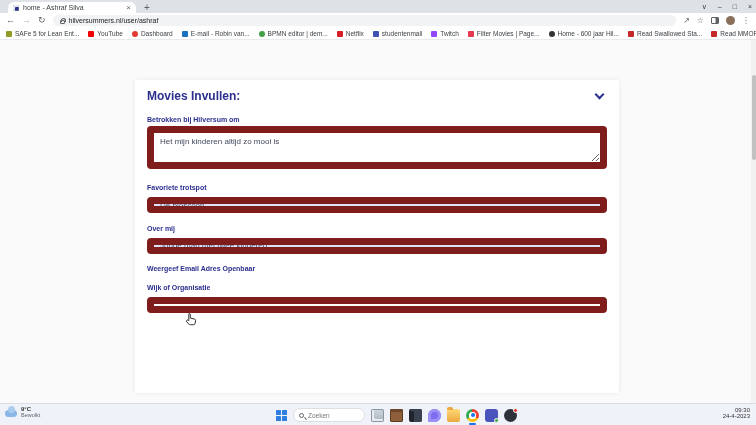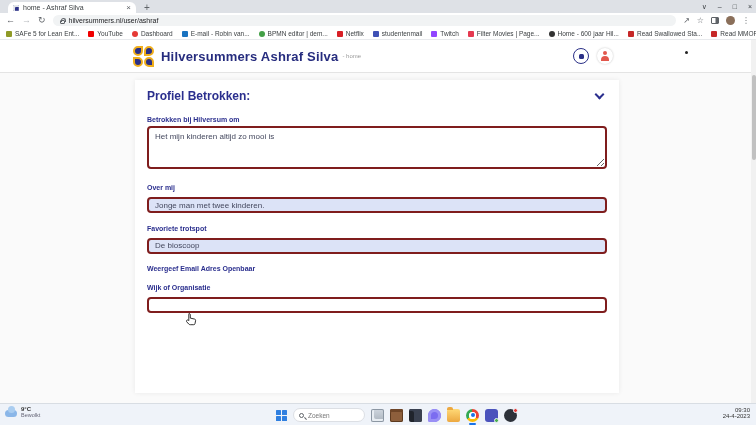--- a/index.html
+++ b/index.html
@@ -73,21 +73,21 @@
     background:#222; border-radius:50%; }
 
   .card { position:absolute; top:40px; left:135px; width:484px; height:313px;
     background:#fff; box-shadow:0 0 5px rgba(0,0,0,.07); padding:9px 12px; }
   .card-head { display:flex; align-items:center; justify-content:space-between; margin-bottom:13px; }
   .card-title { font-size:12px; font-weight:bold; color:#2b2f8e; }
   .chev { width:7px; height:7px; border-right:2px solid #2b2f8e;
     border-bottom:2px solid #2b2f8e; transform:rotate(45deg); margin-right:4px; margin-top:-3px; }
   .field { margin-bottom:11.5px; }
   .flabel { display:block; font-size:7px; font-weight:bold; color:#2b2f8e; margin-bottom:2.5px; }
-  .fctrl { width:100%; height:16px; border:2px solid #7f1d1d; border-radius:4px;
+  .fctrl { width:100%; height:16px; border:7px solid #7f1d1d; border-radius:4px;
     font-size:8px; color:#44485e; padding:0 6px; background:#fff;
     font-family:"Liberation Sans", sans-serif; outline:none; }
   .fctrl.filled { background:#dce3f7; }
   textarea.fctrl { height:43px; padding:4px 6px; resize:both; }
   .selwrap { position:relative; }
   .selwrap select { appearance:none; -webkit-appearance:none; }
   .spin { position:absolute; right:6px; top:4px; display:flex; flex-direction:column; gap:1px; }
   .spin b { width:0; height:0; border-left:2.5px solid transparent; border-right:2.5px solid transparent; }
   .spin .up { border-bottom:3px solid #555; }
   .spin .dn { border-top:3px solid #555; }
@@ -228,60 +228,40 @@
     </span>
   <span class="bm">
       <i class="bm-ic" data-shape="square" style="background: rgb(198, 40, 40);"></i>
       <span class="bm-label">Read MMORPG: Re...</span>
     </span>
 
 </div>
 
 <div class="page">
 
-  <div class="siteheader">
-    <div class="logo">
-      <i class="leaf tl"></i>
-        <i class="leaf tr"></i>
-        <i class="leaf bl"></i>
-        <i class="leaf br"></i>
-    </div>
-    <span class="brand">Hilversummers Ashraf Silva</span>
-    <span class="brand-suffix">- home</span>
-    <div class="header-right">
-      <span class="hbtn1">
-          <i></i>
-        </span>
-      <span class="hbtn2">
-          <i class="head"></i>
-          <i class="body"></i>
-        </span>
-    </div>
-    <span class="tinydot"></span>
-  </div>
 
   <div class="card">
     <div class="card-head">
-      <span class="card-title">Profiel Betrokken:</span>
+      <span class="card-title">Movies Invullen:</span>
       <span class="chev"></span>
     </div>
 
     <div class="field">
       <label class="flabel">Betrokken bij Hilversum om</label>
       <textarea class="fctrl" style="">Het mijn kinderen altijd zo mooi is</textarea>
     </div>
 
     <div class="field">
+      <label class="flabel">Favoriete trotspot</label>
+      <input class="fctrl filled" value="De bioscoop" style="">
+    </div>
+
+    <div class="field">
       <label class="flabel">Over mij</label>
       <input class="fctrl filled" value="Jonge man met twee kinderen." style="">
-    </div>
-
-    <div class="field">
-      <label class="flabel">Favoriete trotspot</label>
-      <input class="fctrl filled" value="De bioscoop" style="">
     </div>
 
     <div class="field">
       <label class="flabel">Weergeef Email Adres Openbaar</label>
     </div>
 
     <div class="field">
       <label class="flabel">Wijk of Organisatie</label>
       <input class="fctrl" value="" style="">
     </div>

